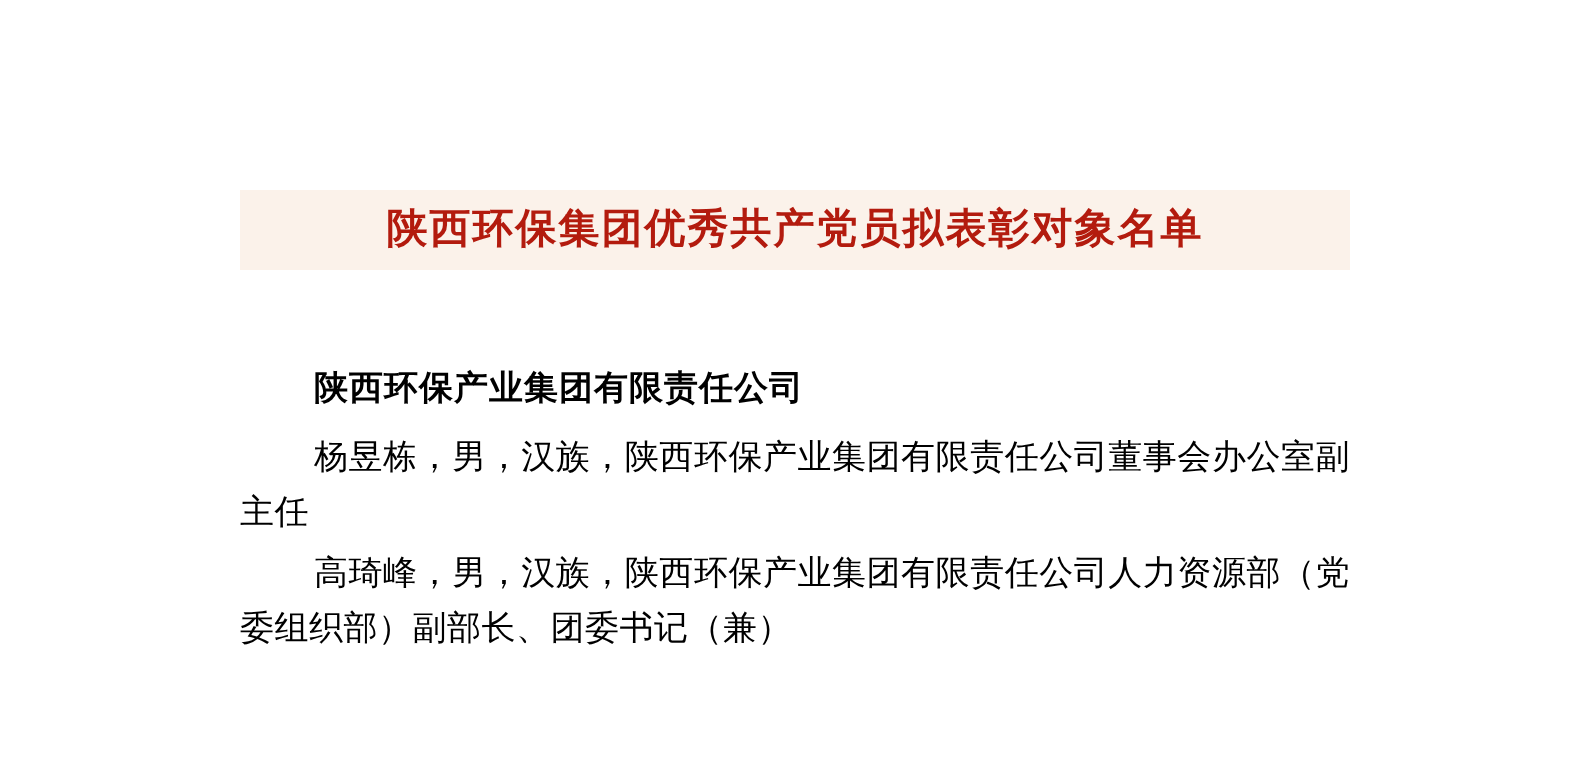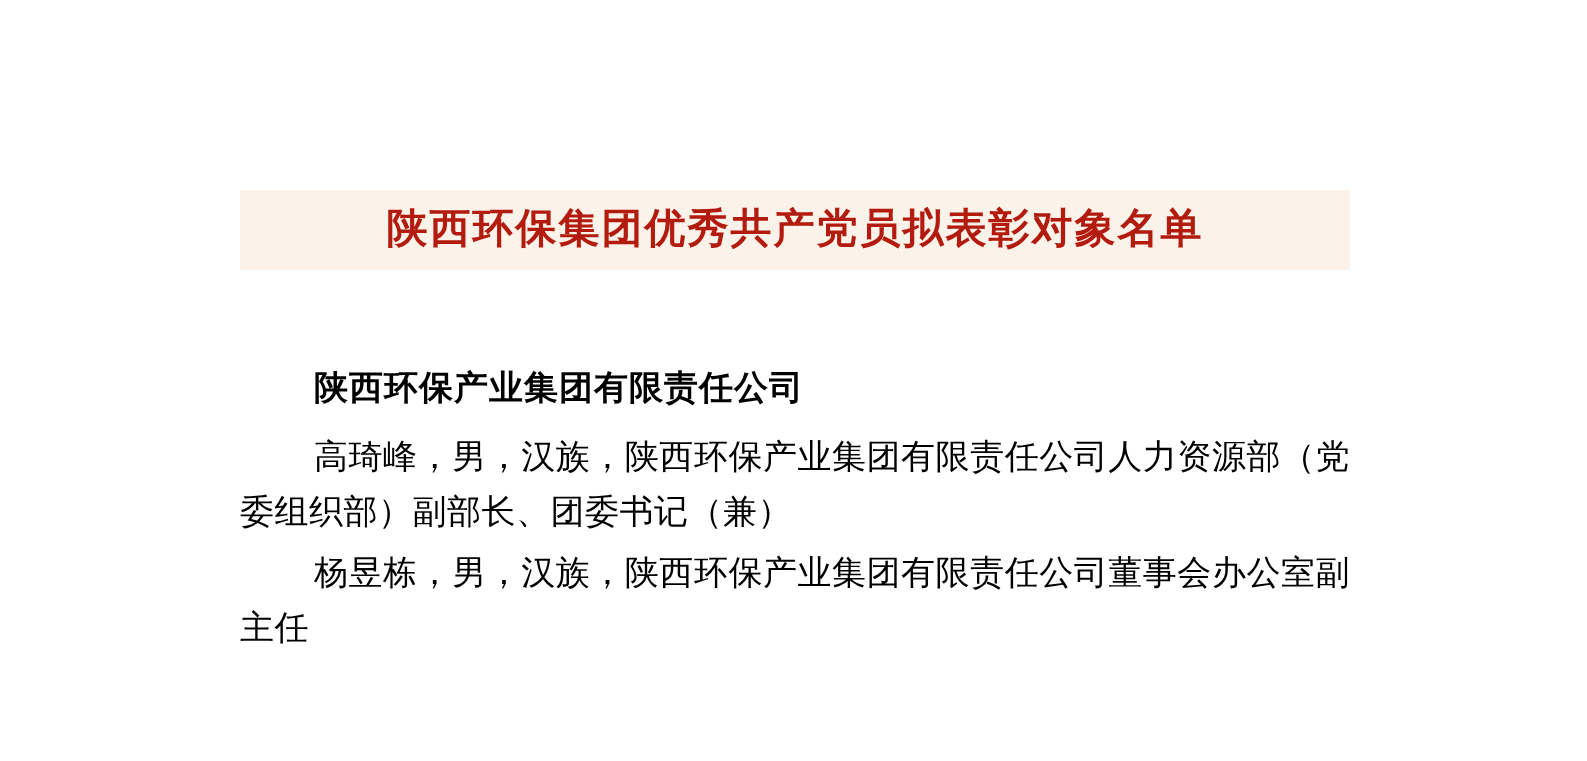--- a/index.html
+++ b/index.html
@@ -67,19 +67,19 @@
 <div class="page">
   <div class="doc-body">
 
     <h1 class="doc-title">陕西环保集团优秀共产党员拟表彰对象名单</h1>
 
     <div class="spacer-1"></div>
 
     <div class="section">
       <div class="section-heading">陕西环保产业集团有限责任公司</div>
 
+      <p class="para">杨昱栋，男，汉族，陕西环保产业集团有限责任公司董事会办公室副主任</p>
+
       <p class="para">高琦峰，男，汉族，陕西环保产业集团有限责任公司人力资源部（党委组织部）副部长、团委书记（兼）</p>
-
-      <p class="para">杨昱栋，男，汉族，陕西环保产业集团有限责任公司董事会办公室副主任</p>
     </div>
 
   </div>
 </div>
 
 </body></html>

